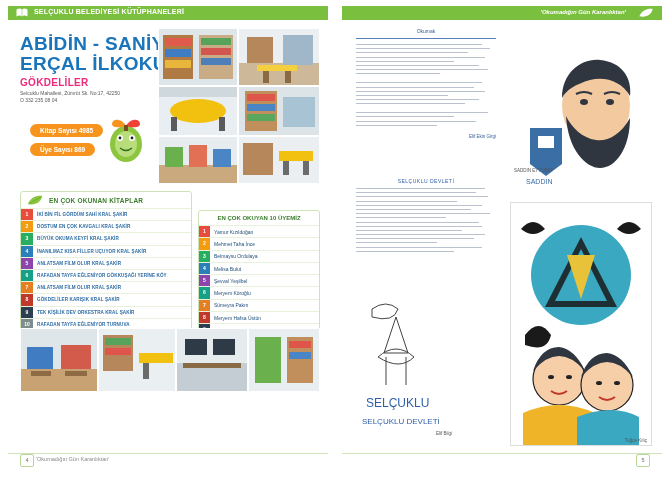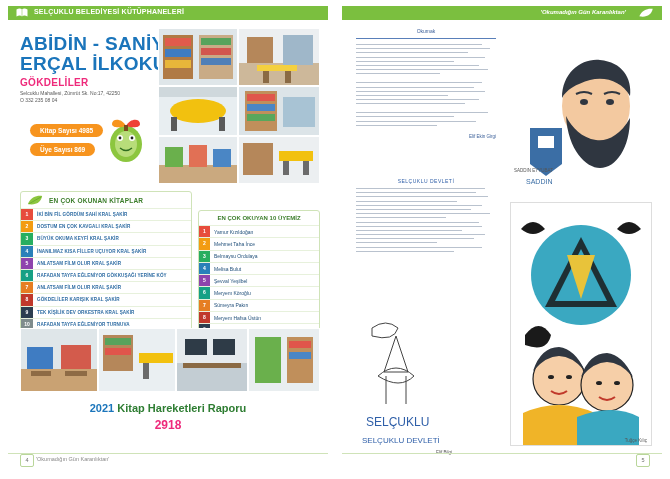--- a/index.html
+++ b/index.html
@@ -66,21 +66,21 @@
   .rp-header .bar-txt{position:absolute;right:36px;top:3px;font-size:6px;font-weight:bold;color:#fff;font-style:italic;}
   .rp-header .leafw{position:absolute;right:8px;top:2px;width:16px;height:10px;}
 
   .note{position:absolute;left:14px;top:22px;width:140px;height:140px;}
   .note2{position:absolute;left:14px;top:172px;width:140px;height:128px;}
   .hand-line{height:1px;background:#7f8fa6;opacity:.55;margin:3.2px 0;}
   .hand-title{height:1px;background:#2f5fa8;opacity:.8;margin:0 0 5px 0;}
 
   .draw-sultan{position:absolute;left:168px;top:26px;width:140px;height:152px;}
   .draw-eagle{position:absolute;left:168px;top:196px;width:140px;height:242px;border:1px solid #ddd;background:#fff;overflow:hidden;}
-  .draw-sketch{position:absolute;left:14px;top:312px;width:140px;height:140px;}
+  .draw-sketch{position:absolute;left:14px;top:293px;width:140px;height:140px;}
 
   .rp-foot{position:absolute;left:0;bottom:6px;width:320px;height:12px;border-top:1px solid #cfe3b8;}
   .rp-foot .pgbox{position:absolute;right:12px;top:0;width:12px;height:11px;border:1px solid #b9d69a;border-radius:2px;font-size:5.5px;color:#6f6f6f;text-align:center;line-height:11px;}
 
   .cap-sm{position:absolute;font-size:4.5px;color:#555;}
 </style>
 </head>
 <body>
 
 <div class="spread">
@@ -311,27 +311,20 @@
     <div class="ph ph10">
       <svg width="70" height="62" viewBox="0 0 70 62">
           <rect width="70" height="62" fill="#e9eef0"></rect>
           <rect x="6" y="8" width="26" height="46" fill="#6ab04c"></rect>
           <rect x="38" y="8" width="26" height="46" fill="#c08f5b"></rect>
           <rect x="40" y="12" width="22" height="7" fill="#e0554b"></rect>
           <rect x="40" y="23" width="22" height="7" fill="#4a86c5"></rect>
         </svg>
     </div>
 
-    <div class="rep">
-      <div class="l1">
-        <span class="yr">2021</span>
-        <span>Kitap Hareketleri Raporu</span>
-      </div>
-      <div class="l2">2918</div>
-    </div>
 
     <div class="lp-foot">
       <div class="pgbox">4</div>
       <div class="pg">'Okumadığın Gün Karanlıktan'</div>
     </div>
   </div>
 
   <div class="page-right">
 
     <div class="rp-header">

